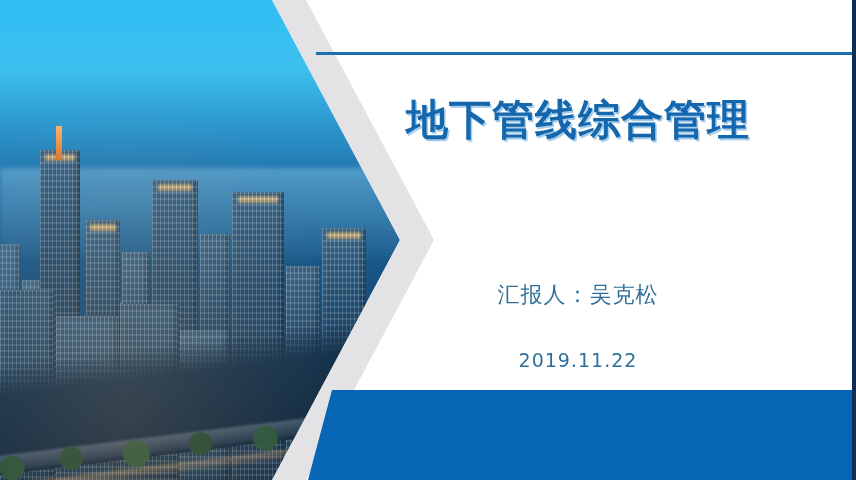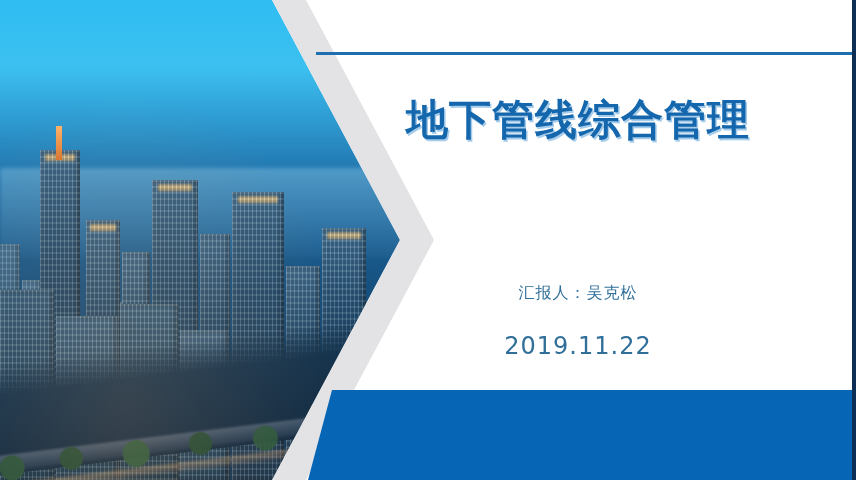--- a/index.html
+++ b/index.html
@@ -167,30 +167,30 @@
     white-space: nowrap;
   }
 
   .subtitle-block {
     position: absolute;
     left: 0; top: 282px;
     width: 556px;
     text-align: center;
   }
   .presenter {
-    font-family: Liberation Sans, sans-serif;
-    font-size: 16px;
+    font-family: Liberation Mono, monospace;
+    font-size: 22px;
     color: #2f6f99;
     letter-spacing: 1px;
     line-height: 1.4;
   }
   .date {
-    margin-top: 28px;
+    margin-top: 36px;
     font-family: "DejaVu Sans", "Liberation Sans", sans-serif;
-    font-size: 24px;
+    font-size: 19px;
     color: #2f6f99;
     letter-spacing: 1px;
   }
 
   
   .bottom-bar {
     position: absolute;
     left: 0; top: 390px;
     width: 856px; height: 90px;
     background: #0665b5;

